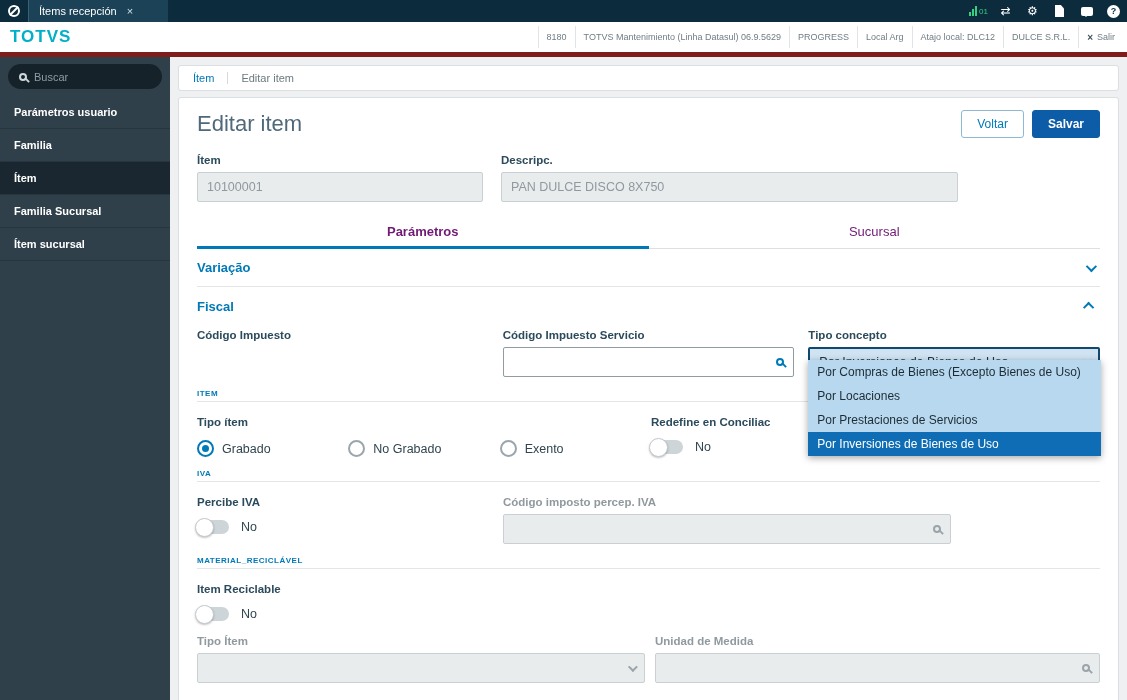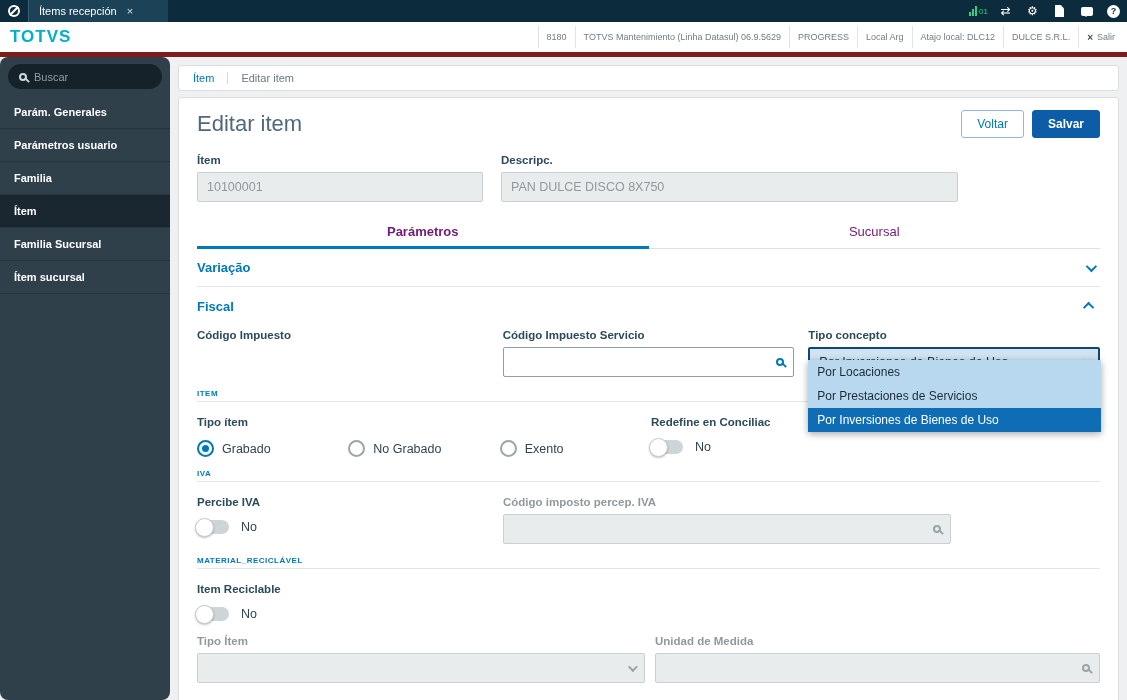--- a/index.html
+++ b/index.html
@@ -25,21 +25,21 @@
 
   
   .header { position:absolute; left:0; top:22px; width:1127px; height:35px; background:#fff; border-bottom:5px solid #7f1d1d; display:flex; align-items:center; z-index:20; }
   .logo { margin-left:10px; font-size:17px; font-weight:bold; color:#00afc8; letter-spacing:1px; }
   .hdr-info { margin-left:auto; display:flex; align-items:stretch; height:22px; margin-right:4px; }
   .hdr-cell { display:flex; align-items:center; padding:0 8px; border-left:1px solid #e0e4e6; font-size:9px; color:#6f7d83; white-space:nowrap; }
   .hdr-exit { cursor:pointer; gap:4px; }
   .hdr-exit .x { font-weight:bold; color:#41525a; font-size:10px; }
 
   
-  .sidebar { position:absolute; left:0; top:57px; width:170px; height:643px; background:#2f404b; z-index:10;border-radius:8px; }
+  .sidebar { position:absolute; left:0; top:57px; width:170px; height:643px; background:#2f404b; z-index:10; }
   .search-wrap { padding:7px 8px; }
   .search-pill { display:flex; align-items:center; gap:7px; background:#16222a; border-radius:13px; height:25px; padding:0 11px; }
   .mag { width:8px; height:8px; border:2px solid currentColor; border-radius:50%; position:relative; flex:0 0 auto; }
   .mag::after { content:''; position:absolute; width:6px; height:2px; background:currentColor; transform:rotate(45deg); right:-5px; bottom:-2px; }
   .search-pill .mag { color:#cdd6db; }
   .search-pill input { background:transparent; border:none; outline:none; color:#d7dfe3; font-size:11px; width:100%; font-family:"Liberation Sans",sans-serif; }
   .search-pill input::placeholder { color:#8f9ca3; }
   .side-item { height:33px; display:flex; align-items:center; padding-left:14px; color:#fff; font-size:11px; font-weight:bold; border-bottom:1px solid #27353f; cursor:pointer; }
   .side-item.active { background:#1b2730; }
 
@@ -158,23 +158,20 @@
 </div>
 
 <div class="sidebar">
   <div class="search-wrap">
     <div class="search-pill">
       <span class="mag"></span>
       <input type="text" placeholder="Buscar" style="">
     </div>
   </div>
   <div class="side-item">
-      <span>Parám. Generales</span>
-    </div>
-  <div class="side-item">
       <span>Parámetros usuario</span>
     </div>
   <div class="side-item">
       <span>Familia</span>
     </div>
   <div class="side-item active">
       <span>Ítem</span>
     </div>
   <div class="side-item">
       <span>Familia Sucursal</span>
@@ -239,20 +236,21 @@
           <span class="mag"></span>
         </div>
       </div>
       <div class="fcol">
         <div class="flabel">Tipo concepto</div>
         <div class="select-focused">
           <span>Por Inversiones de Bienes de Uso</span>
           <span class="caret"></span>
         </div>
         <div class="dropdown">
+          <div class="dd-option">Por Compras de Bienes (Excepto Bienes de Uso)</div>
           <div class="dd-option">Por Locaciones</div>
           <div class="dd-option">Por Prestaciones de Servicios</div>
           <div class="dd-option selected">Por Inversiones de Bienes de Uso</div>
         </div>
       </div>
     </div>
 
     <div class="group-label">ITEM</div>
     <div class="rule"></div>
 

